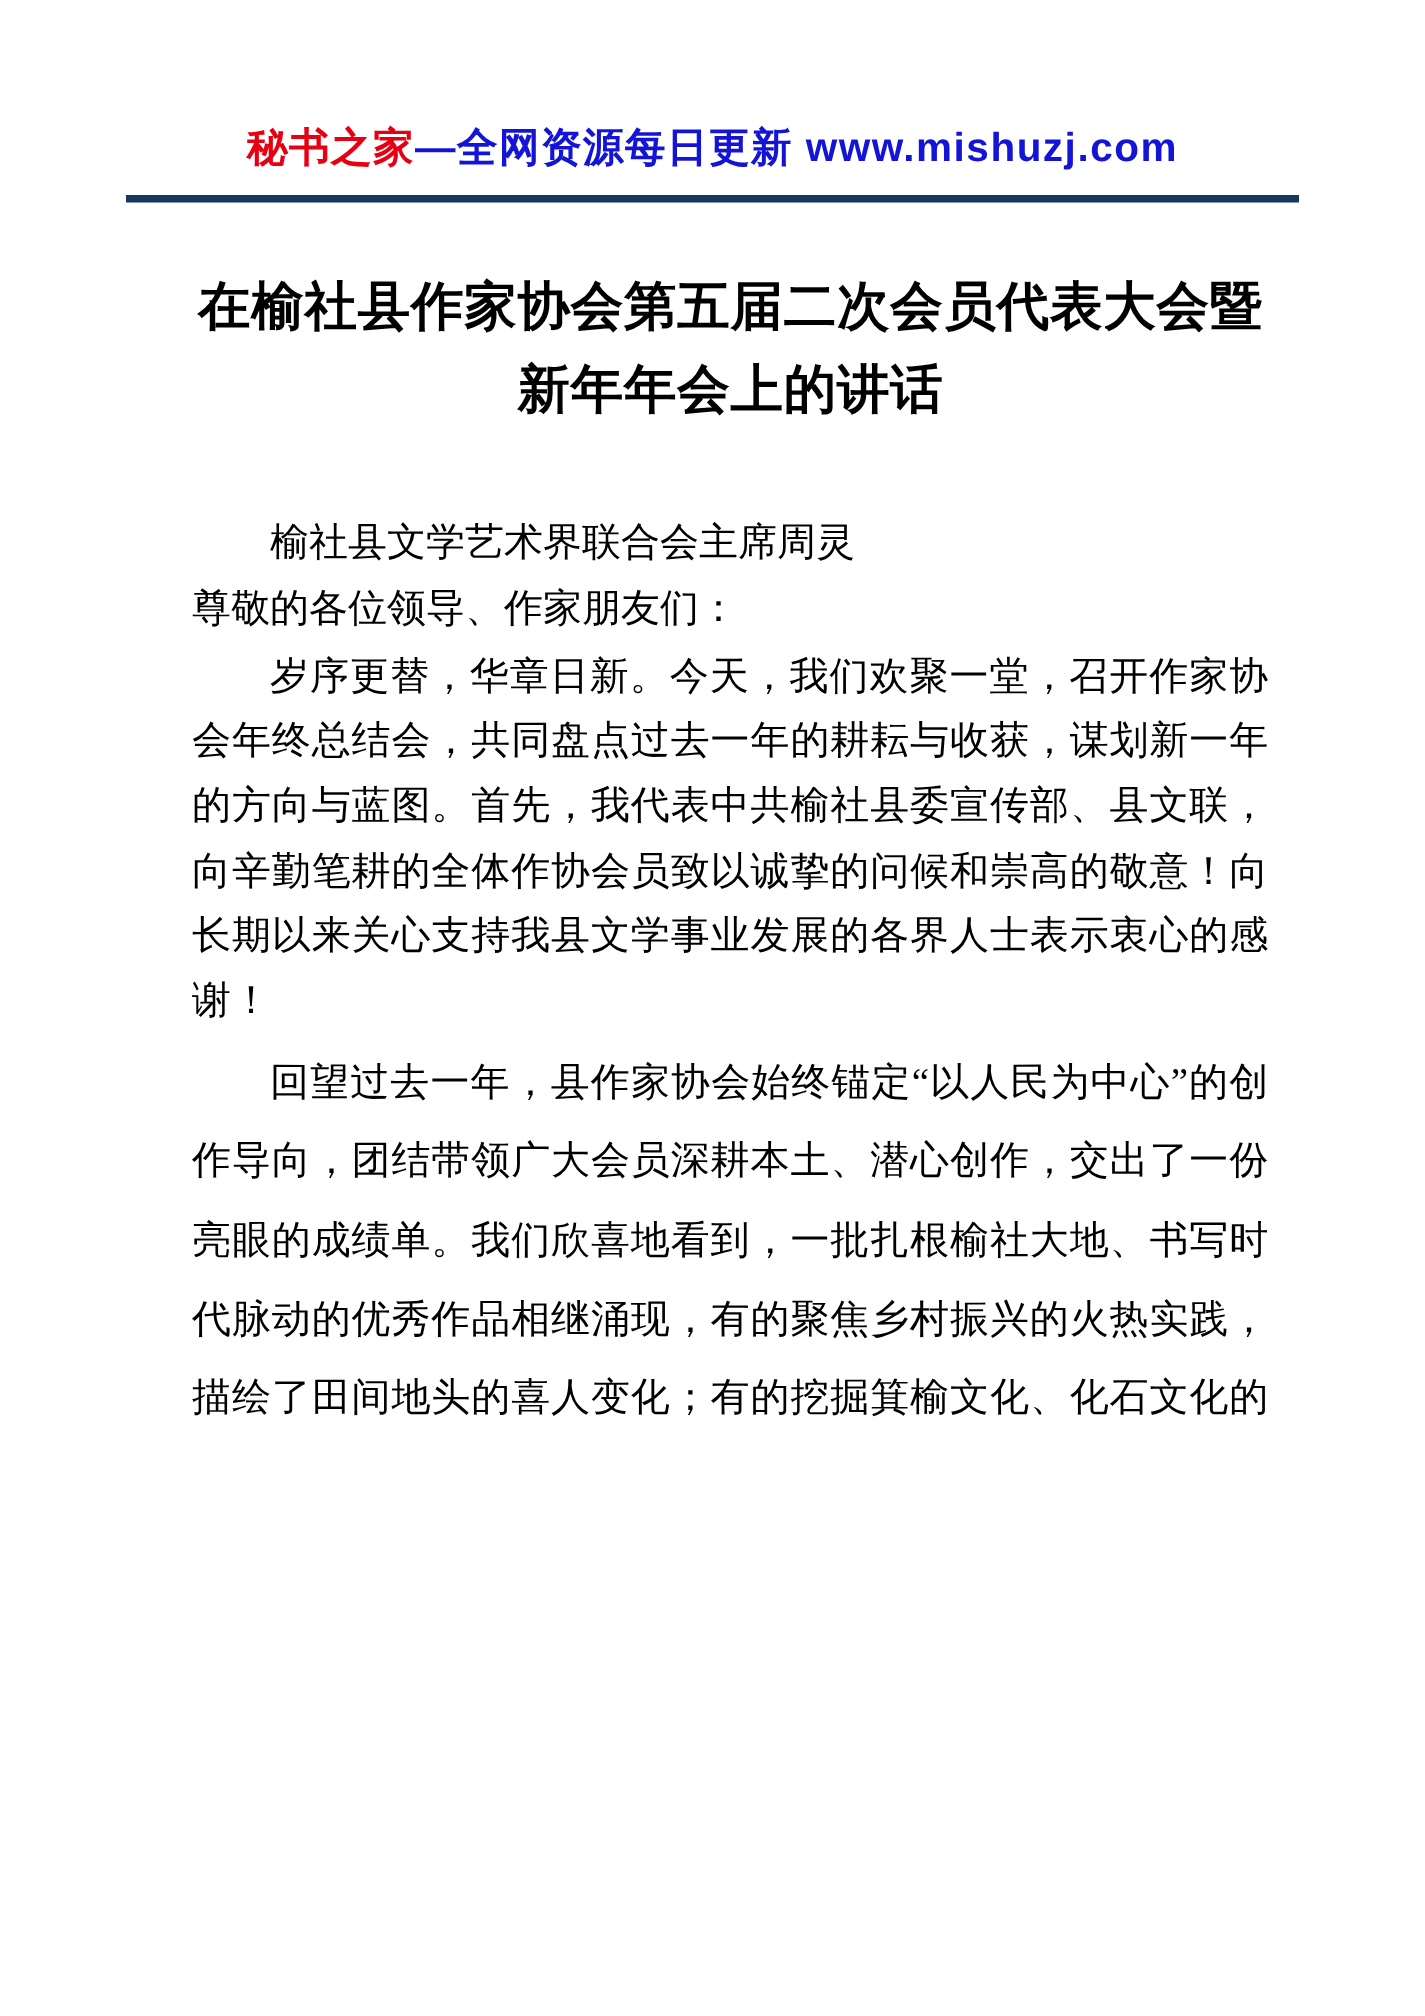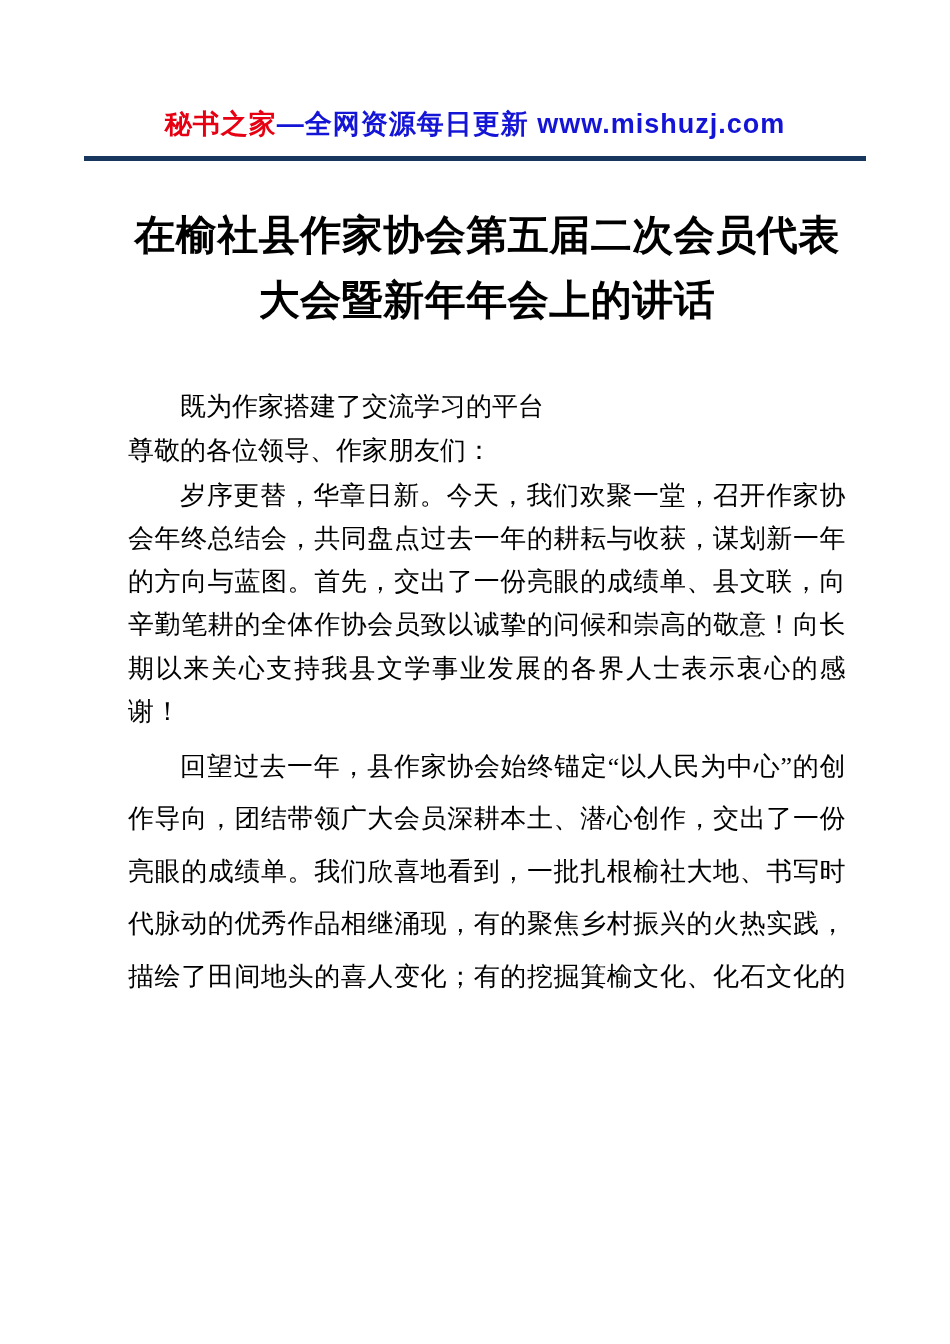--- a/index.html
+++ b/index.html
@@ -8,21 +8,20 @@
     background: #ffffff;
   }
   .page {
     position: relative;
     width: 950px;
     height: 964px;
     background: #ffffff;
     overflow: hidden;
     font-family: "Liberation Serif", "DejaVu Serif", serif;
     color: #000000;
-    margin-top: 26px;
   }
   
   .header {
     padding-top: 80px;
     text-align: center;
     font-family: "Liberation Sans", "DejaVu Sans", sans-serif;
     font-size: 27px;
     font-weight: bold;
     letter-spacing: 1px;
     white-space: nowrap;
@@ -32,21 +31,21 @@
   .url { color: #1414d6; text-decoration: none; }
   .header-rule {
     margin: 14px 84px 0 84px;
     height: 5px;
     background: #17375e;
   }
   
   .doc-title {
     margin: 42px 104px 0 128px;
     text-align: center;
-    font-size: 41px;
+    font-size: 35px;
     font-weight: bold;
     line-height: 1.58;
     letter-spacing: 0.5px;
     color: #000000;
   }
   .title-emph {
     font-family: "Liberation Sans", "DejaVu Sans", sans-serif;
     font-weight: 900;
   }
   
@@ -91,21 +90,21 @@
 <div class="page">
 
   <div class="header">
     <span class="brand">秘书之家</span><span class="tagline">—全网资源每日更新 </span><span class="url">www.mishuzj.com</span>
   </div>
   <div class="header-rule"></div>
 
   <h1 class="doc-title"><span>在榆社县作家协会</span><span class="title-emph">第五</span><span>届二次会员代表大会暨新年年会上的讲话</span></h1>
 
   <div class="content">
-    <p class="intro-line">既为作家搭建了交流学习的平台</p>
+    <p class="intro-line">榆社县文学艺术界联合会主席周灵</p>
     <p class="salutation">尊敬的各位领导、作家朋友们：</p>
-    <p class="para para-1">岁序更替，华章日新。今天，我们欢聚一堂，召开作家协会年终总结会，共同盘点过去一年的耕耘与收获，谋划新一年的方向与蓝图。首先，交出了一份亮眼的成绩单、县文联，向辛勤笔耕的全体作协会员致以诚挚的问候和崇高的敬意！向长期以来关心支持我县文学事业发展的各界人士表示衷心的感谢！</p>
+    <p class="para para-1">岁序更替，华章日新。今天，我们欢聚一堂，召开作家协会年终总结会，共同盘点过去一年的耕耘与收获，谋划新一年的方向与蓝图。首先，我代表中共榆社县委宣传部、县文联，向辛勤笔耕的全体作协会员致以诚挚的问候和崇高的敬意！向长期以来关心支持我县文学事业发展的各界人士表示衷心的感谢！</p>
     <p class="para para-2">回望过去一年，县作家协会始终锚定“以人民为中心”的创作导向，团结带领广大会员深耕本土、潜心创作，交出了一份亮眼的成绩单。我们欣喜地看到，一批扎根榆社大地、书写时代脉动的优秀作品相继涌现，有的聚焦乡村振兴的火热实践，描绘了田间地头的喜人变化；有的挖掘箕榆文化、化石文化的深厚底蕴，让本土历史文脉在文字中焕发新生；有的关注平凡百姓的喜怒哀乐，用细腻笔触传递温暖与力量。协会还积极组织采风创作、文学交流、公益讲座等活动，既为作家搭建了交流学习的平台，也让文学走进基层、走进乡村，丰富了群众的</p>
   </div>
 
   <div class="page-number">— 1 —</div>
 
 </div>
 
 </body></html>

